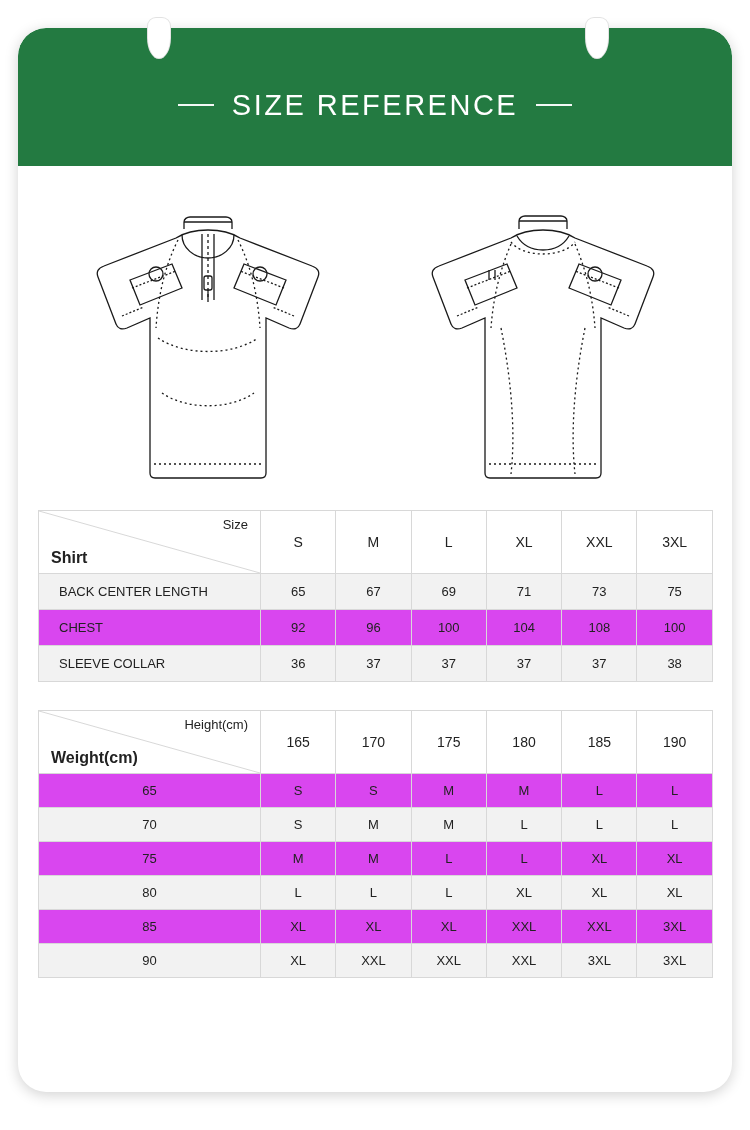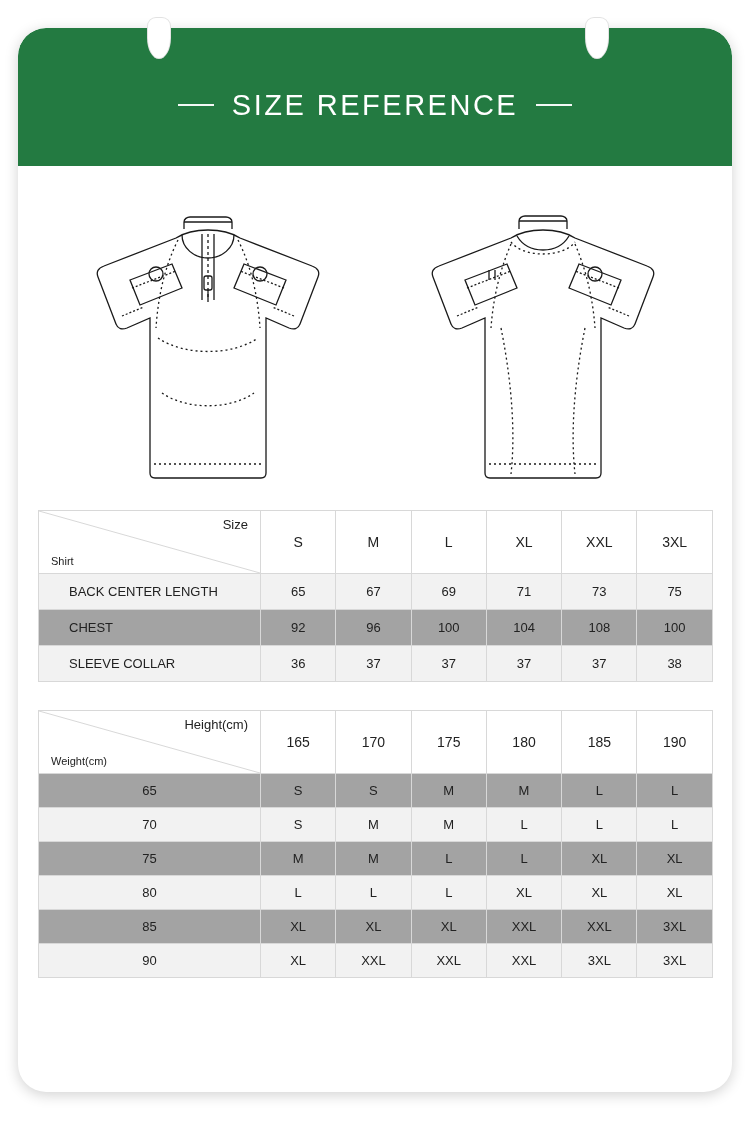--- a/index.html
+++ b/index.html
@@ -119,24 +119,24 @@
     border: 1px solid #d8d8d8;
     font-size: 13px;
     font-weight: 400;
     color: #222222;
     text-align: center;
     height: 35px;
     padding: 0;
   }
   .tbl-size td.label {
     text-align: left;
-    padding-left: 30px;
+    padding-left: 20px;
   }
   .row-alt td { background: #f2f2f2; }
-  .row-plain td { background: #a3a3a3; }
+  .row-plain td { background: #d946ef; }
 
   
   .corner {
     position: relative;
     height: 62px;
     background: #ffffff;
     overflow: hidden;
   }
   .corner .diag {
     position: absolute;
@@ -148,22 +148,23 @@
     position: absolute;
     right: 12px;
     top: 6px;
     font-size: 13px;
     color: #222;
   }
   .corner .bl-label {
     position: absolute;
     left: 12px;
     bottom: 6px;
-    font-size: 11px;
+    font-size: 16px;
     color: #222;
+    font-weight: bold;
   }
   .head-cell {
     height: 62px;
     background: #ffffff;
     font-size: 14px;
   }
 
   .tbl-gap { height: 28px; }
 
   .tbl-fit td { height: 33px; }

